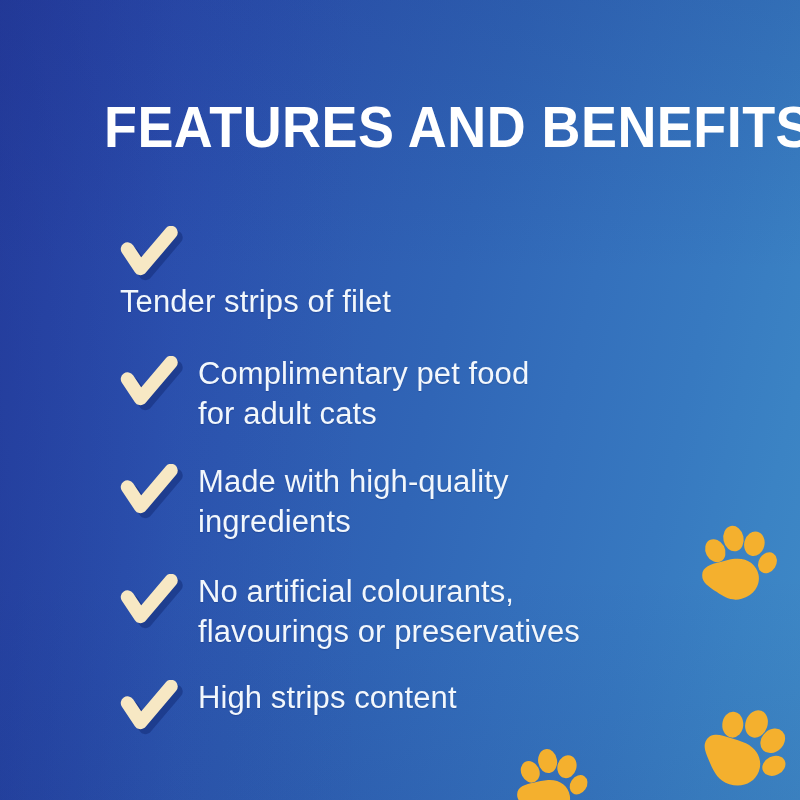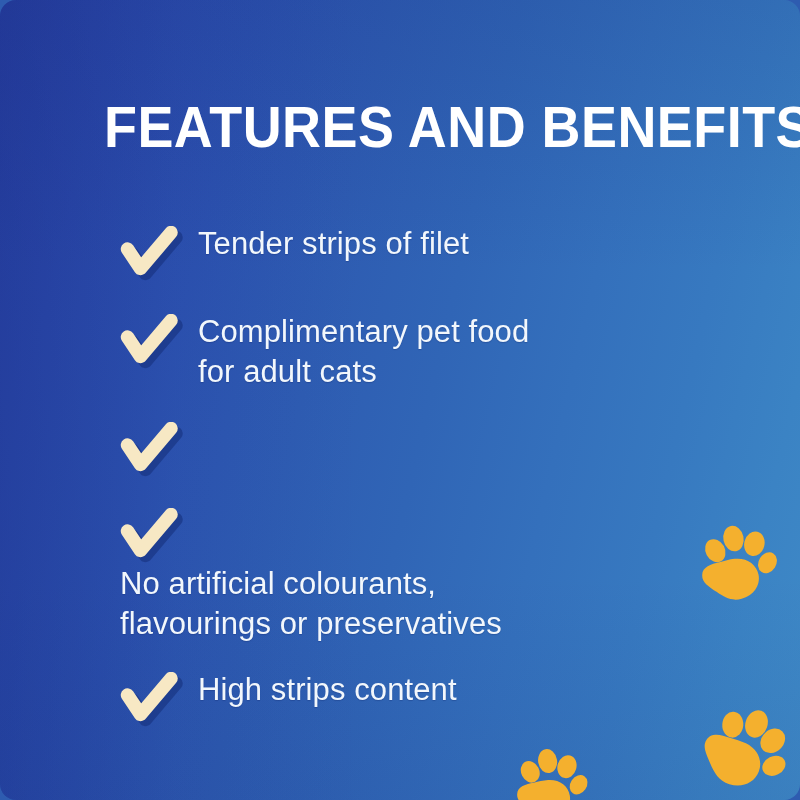--- a/index.html
+++ b/index.html
@@ -26,21 +26,20 @@
       linear-gradient(103deg,
         #2A41A6 0%,
         #2B49AC 12%,
         #2C52B0 26%,
         #2E5CB2 40%,
         #3065B6 53%,
         #3470BC 67%,
         #3779C0 79%,
         #3B83C4 90%,
         #3F8AC7 100%);
-    border-radius: 16px;
   }
 
   
   .poster::before {
     content: "";
     position: absolute;
     inset: 0;
     background:
       linear-gradient(90deg, rgba(22,44,130,0.30) 0%, rgba(22,44,130,0.06) 22%, rgba(0,0,0,0) 46%),
       linear-gradient(180deg, rgba(20,40,120,0.14) 0%, rgba(0,0,0,0) 34%, rgba(0,0,0,0) 72%, rgba(20,40,120,0.10) 100%);
@@ -113,24 +112,24 @@
     font-weight: 400;
     font-size: 31px;
     line-height: 40px;
     letter-spacing: 0.1px;
     padding-top: 2px;
     text-shadow: 0 1px 1px rgba(18,40,110,0.30);
     white-space: pre-line;
   }
 
   
-  .benefit.b1 { margin-bottom: 30px; }
+  .benefit.b1 { margin-bottom: 30px; flex-direction: column; }
   .benefit.b2 { margin-bottom: 26px; justify-content: flex-end; }
   .benefit.b3 { margin-bottom: 28px; }
-  .benefit.b4 { margin-bottom: 24px; flex-direction: column; }
+  .benefit.b4 { margin-bottom: 24px; }
 </style>
 </head>
 <body>
 
 <div class="poster">
 
   <h1 class="headline">FEATURES AND BENEFITS</h1>
 
   <ul class="benefits">
 
@@ -158,20 +157,22 @@
     </li>
 
     <li class="benefit b3">
       <span class="check-wrap">
         <span class="check">
           <svg viewBox="0 0 58 54" xmlns="http://www.w3.org/2000/svg" aria-hidden="true">
             <path d="M7.5 23.0 L20.5 42.5 L51.0 6.5" fill="none" stroke="#F7E8C4" stroke-width="13.5" stroke-linecap="round" stroke-linejoin="round"></path>
           </svg>
         </span>
       </span>
+      <span class="benefit-text">Made with high-quality
+ingredients</span>
     </li>
 
     <li class="benefit b4">
       <span class="check-wrap">
         <span class="check">
           <svg viewBox="0 0 58 54" xmlns="http://www.w3.org/2000/svg" aria-hidden="true">
             <path d="M7.5 23.0 L20.5 42.5 L51.0 6.5" fill="none" stroke="#F7E8C4" stroke-width="13.5" stroke-linecap="round" stroke-linejoin="round"></path>
           </svg>
         </span>
       </span>

